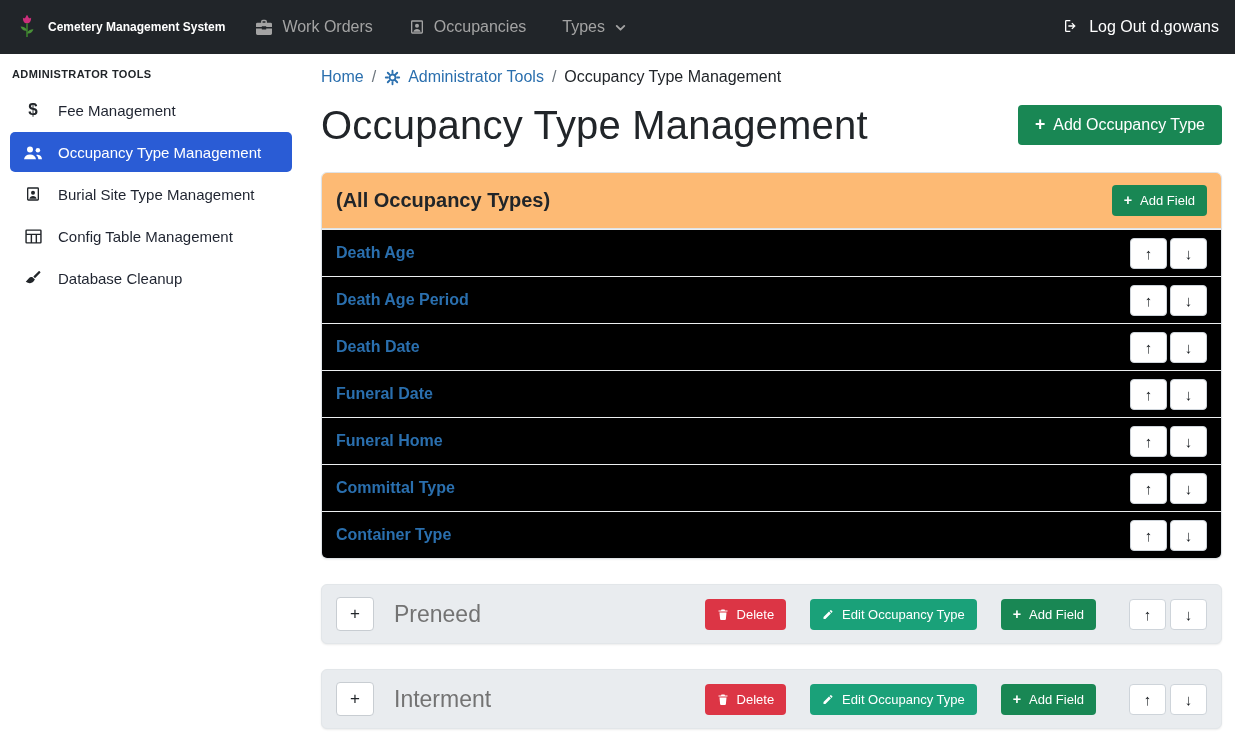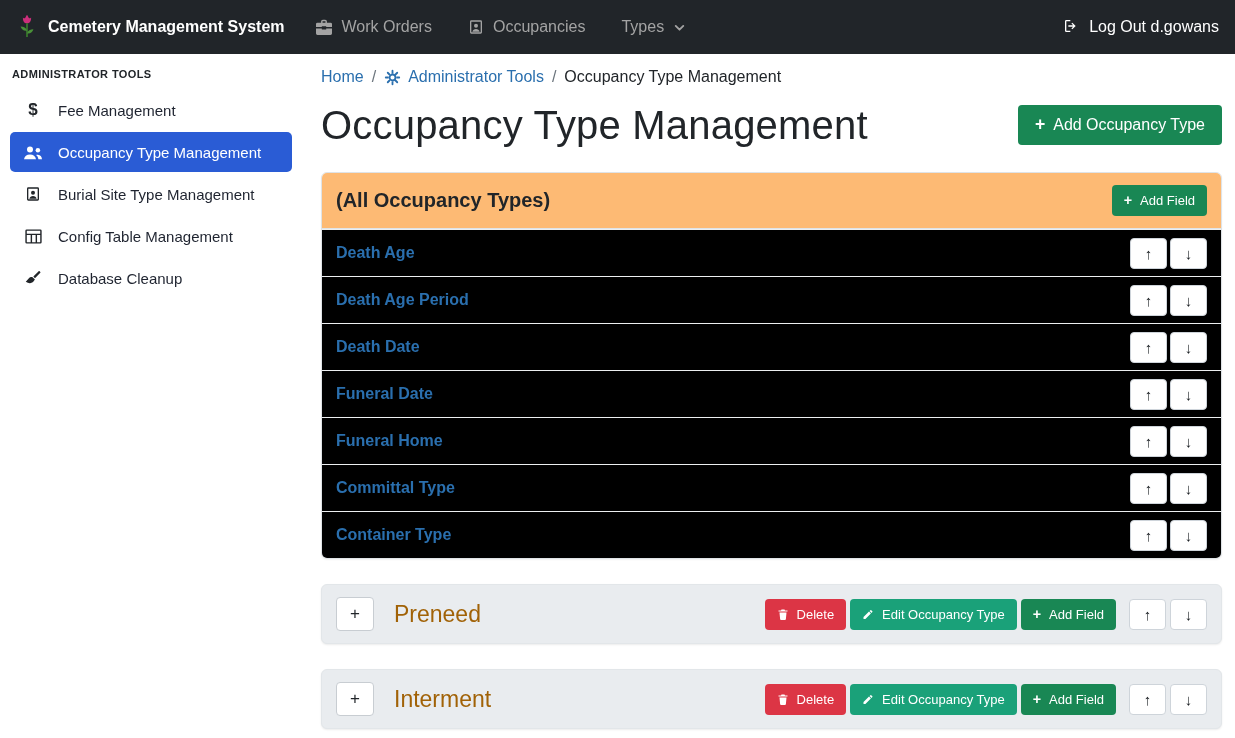--- a/index.html
+++ b/index.html
@@ -7,21 +7,21 @@
   body {
     width:1235px; height:738px; overflow:hidden;
     font-family:"Liberation Sans", sans-serif;
     background:#fff; color:#212529;
   }
   
   .navbar {
     height:54px; background:#212529; color:#fff;
     display:flex; align-items:center; padding:0 16px;
   }
-  .brand { display:flex; align-items:center; gap:10px; font-weight:700; font-size:16px; color:#fff; cursor:pointer; white-space:nowrap; }
+  .brand { display:flex; align-items:center; gap:10px; font-weight:700; font-size:12px; color:#fff; cursor:pointer; white-space:nowrap; }
   .nav-links { display:flex; align-items:center; gap:36px; margin-left:30px; }
   .nav-link { display:flex; align-items:center; gap:9px; color:#a3a3a3; font-size:16px; cursor:pointer; text-decoration:none; white-space:nowrap; }
   .logout { margin-left:auto; display:flex; align-items:flex-start; gap:9px; color:#fff; font-size:16px; cursor:pointer; white-space:nowrap; }
 
   
   .sidebar { position:absolute; top:54px; left:0; width:300px; bottom:0; background:#fff; }
   .sidebar-heading { padding:14px 12px 10px 12px; font-size:11px; font-weight:700; letter-spacing:.4px; color:#212529; }
   .side-item {
     display:flex; align-items:center; gap:14px; height:40px;
     margin:0 8px 2px 10px; padding:0 12px; border-radius:5px;
@@ -82,22 +82,22 @@
   .section-bar {
     margin-top:25px; background:#e9ecef; border:1px solid #e2e6e9; border-radius:6px;
     height:60px; display:flex; align-items:center; padding:0 14px;
     box-shadow:0 1px 2px rgba(0,0,0,.08);
   }
   .expand-btn {
     width:38px; height:34px; background:#fff; border:1px solid #c8cdd2; border-radius:4px;
     font-size:17px; font-weight:400; color:#212529; cursor:pointer; font-family:inherit;
     display:flex; align-items:center; justify-content:center;
   }
-  .section-name { font-size:23px; font-weight:500; margin-left:20px; color:#a16207; }
-  .section-actions { margin-left:auto; display:flex; align-items:flex-start; gap:4px; }
+  .section-name { font-size:23px; font-weight:500; margin-left:20px; color:#737373; }
+  .section-actions { margin-left:auto; display:flex; align-items:flex-start; gap:24px; }
   .section-actions .updown { margin-left:9px; gap:4px; }
 
   svg { display:block; }
 </style>
 </head>
 <body>
 
 <header class="navbar">
   <div class="brand">
     <span>

